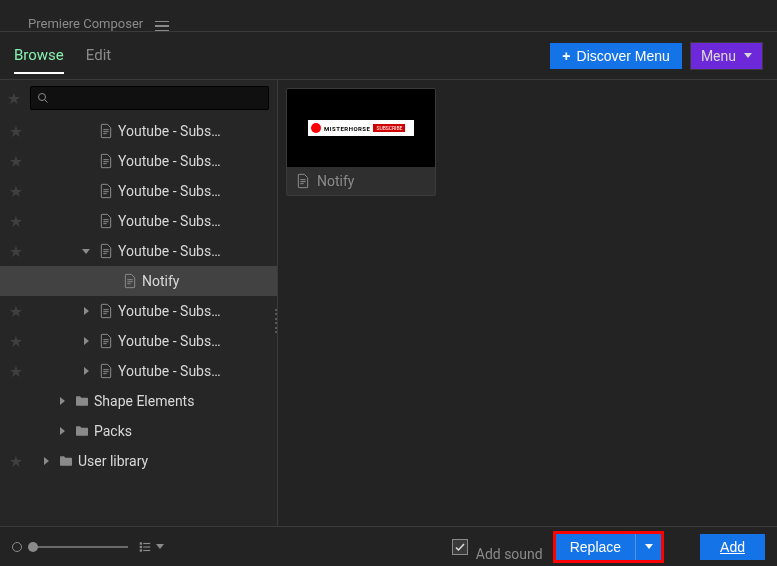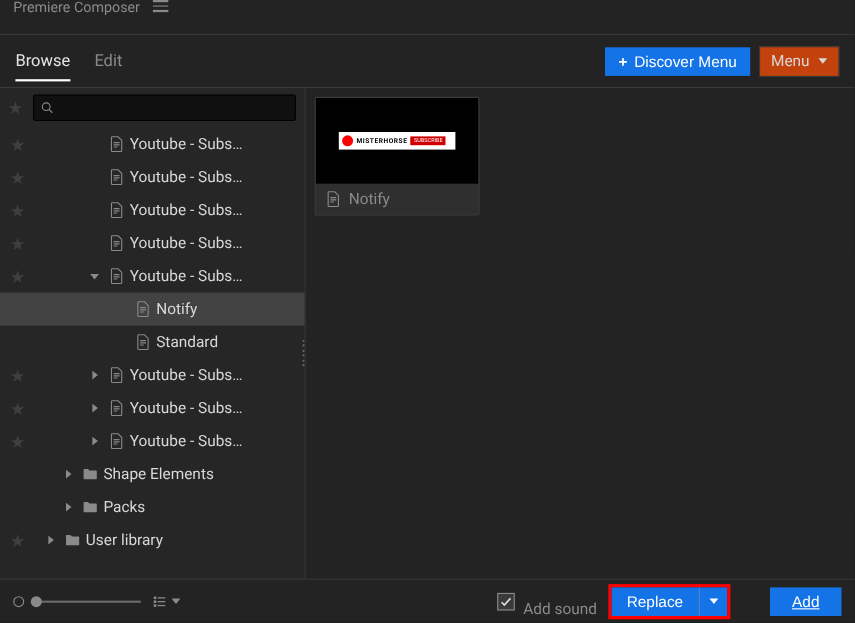--- a/index.html
+++ b/index.html
@@ -33,23 +33,23 @@
     width:777px; height:566px;
   }
   .root {
     width:777px; height:566px;
     display:flex; flex-direction:column;
     background: var(--bg-panel);
   }
   
   .titlebar {
     height:32px;
-    display:flex; align-items:flex-start;
+    display:flex; align-items:flex-end;
     gap:12px;
-    padding:0 12px;
+    padding:0 28px;
     background: var(--bg-panel);
     border-bottom:1px solid var(--border);
   }
   .titlebar .title { color: var(--text-dim); font-size:13px; }
   .hamburger { display:flex; flex-direction:column; gap:3px; cursor:pointer;}
   .hamburger span { width:14px; height:1.5px; background:var(--text-dim); display:block;}
   
   .topbar {
     height:48px;
     display:flex; align-items:center;
@@ -58,21 +58,21 @@
     border-bottom:1px solid var(--border);
   }
   .tabs { display:flex; gap:22px; align-items:center; }
   .tab {
     padding:8px 0 10px 0;
     font-size:15px;
     color: var(--text-dim);
     cursor:pointer;
   }
   .tab.active {
-    color: #e5e5e5;
+    color: #86efac;
     border-bottom:2px solid #ffffff;
     padding-bottom:8px;
   }
   .spacer { flex:1; }
   .btn {
     display:inline-flex; align-items:center; gap:6px;
     padding:5px 12px;
     font-size:14px;
     background: var(--blue);
     color:#fff;
@@ -87,21 +87,21 @@
   }
   .chev-right {
     width:0; height:0;
     border-top:4px solid transparent;
     border-bottom:4px solid transparent;
     border-left:5px solid currentColor;
   }
   .menu-btn {
     display:inline-flex; align-items:center; gap:8px;
     padding:5px 10px;
-    background: #c2410c;
+    background: #6d28d9;
     color: var(--text);
     border:1px solid var(--border);
     cursor:pointer;
     margin-left:8px;
     font-size:14px;
   }
   
   .main {
     flex:1;
     display:flex;
@@ -415,34 +415,20 @@
             <div class="expander"></div>
             <span class="file-ico">
               <svg width="16" height="16" viewBox="0 0 24 24" fill="currentColor">
   <path d="M6 2h8l5 5v14a1 1 0 0 1-1 1H6a1 1 0 0 1-1-1V3a1 1 0 0 1 1-1z" fill="none" stroke="currentColor" stroke-width="1.5"></path>
   <line x1="8" y1="10" x2="16" y2="10" stroke="currentColor" stroke-width="1.5"></line>
   <line x1="8" y1="13" x2="16" y2="13" stroke="currentColor" stroke-width="1.5"></line>
   <line x1="8" y1="16" x2="13" y2="16" stroke="currentColor" stroke-width="1.5"></line>
 </svg>
             </span>
             <span class="label">Notify</span>
-          </div>
-          <div class="row">
-            <div style="width: 20px;"></div>
-            <div style="width: 68px;"></div>
-            <div class="expander"></div>
-            <span class="file-ico">
-              <svg width="16" height="16" viewBox="0 0 24 24" fill="currentColor">
-  <path d="M6 2h8l5 5v14a1 1 0 0 1-1 1H6a1 1 0 0 1-1-1V3a1 1 0 0 1 1-1z" fill="none" stroke="currentColor" stroke-width="1.5"></path>
-  <line x1="8" y1="10" x2="16" y2="10" stroke="currentColor" stroke-width="1.5"></line>
-  <line x1="8" y1="13" x2="16" y2="13" stroke="currentColor" stroke-width="1.5"></line>
-  <line x1="8" y1="16" x2="13" y2="16" stroke="currentColor" stroke-width="1.5"></line>
-</svg>
-            </span>
-            <span class="label">Standard</span>
           </div>
           <div class="row">
             <div class="star">★</div>
             <div style="width: 44px;"></div>
             <div class="expander">
               <span class="chev-right"></span>
             </div>
             <span class="file-ico">
               <svg width="16" height="16" viewBox="0 0 24 24" fill="currentColor">
   <path d="M6 2h8l5 5v14a1 1 0 0 1-1 1H6a1 1 0 0 1-1-1V3a1 1 0 0 1 1-1z" fill="none" stroke="currentColor" stroke-width="1.5"></path>

